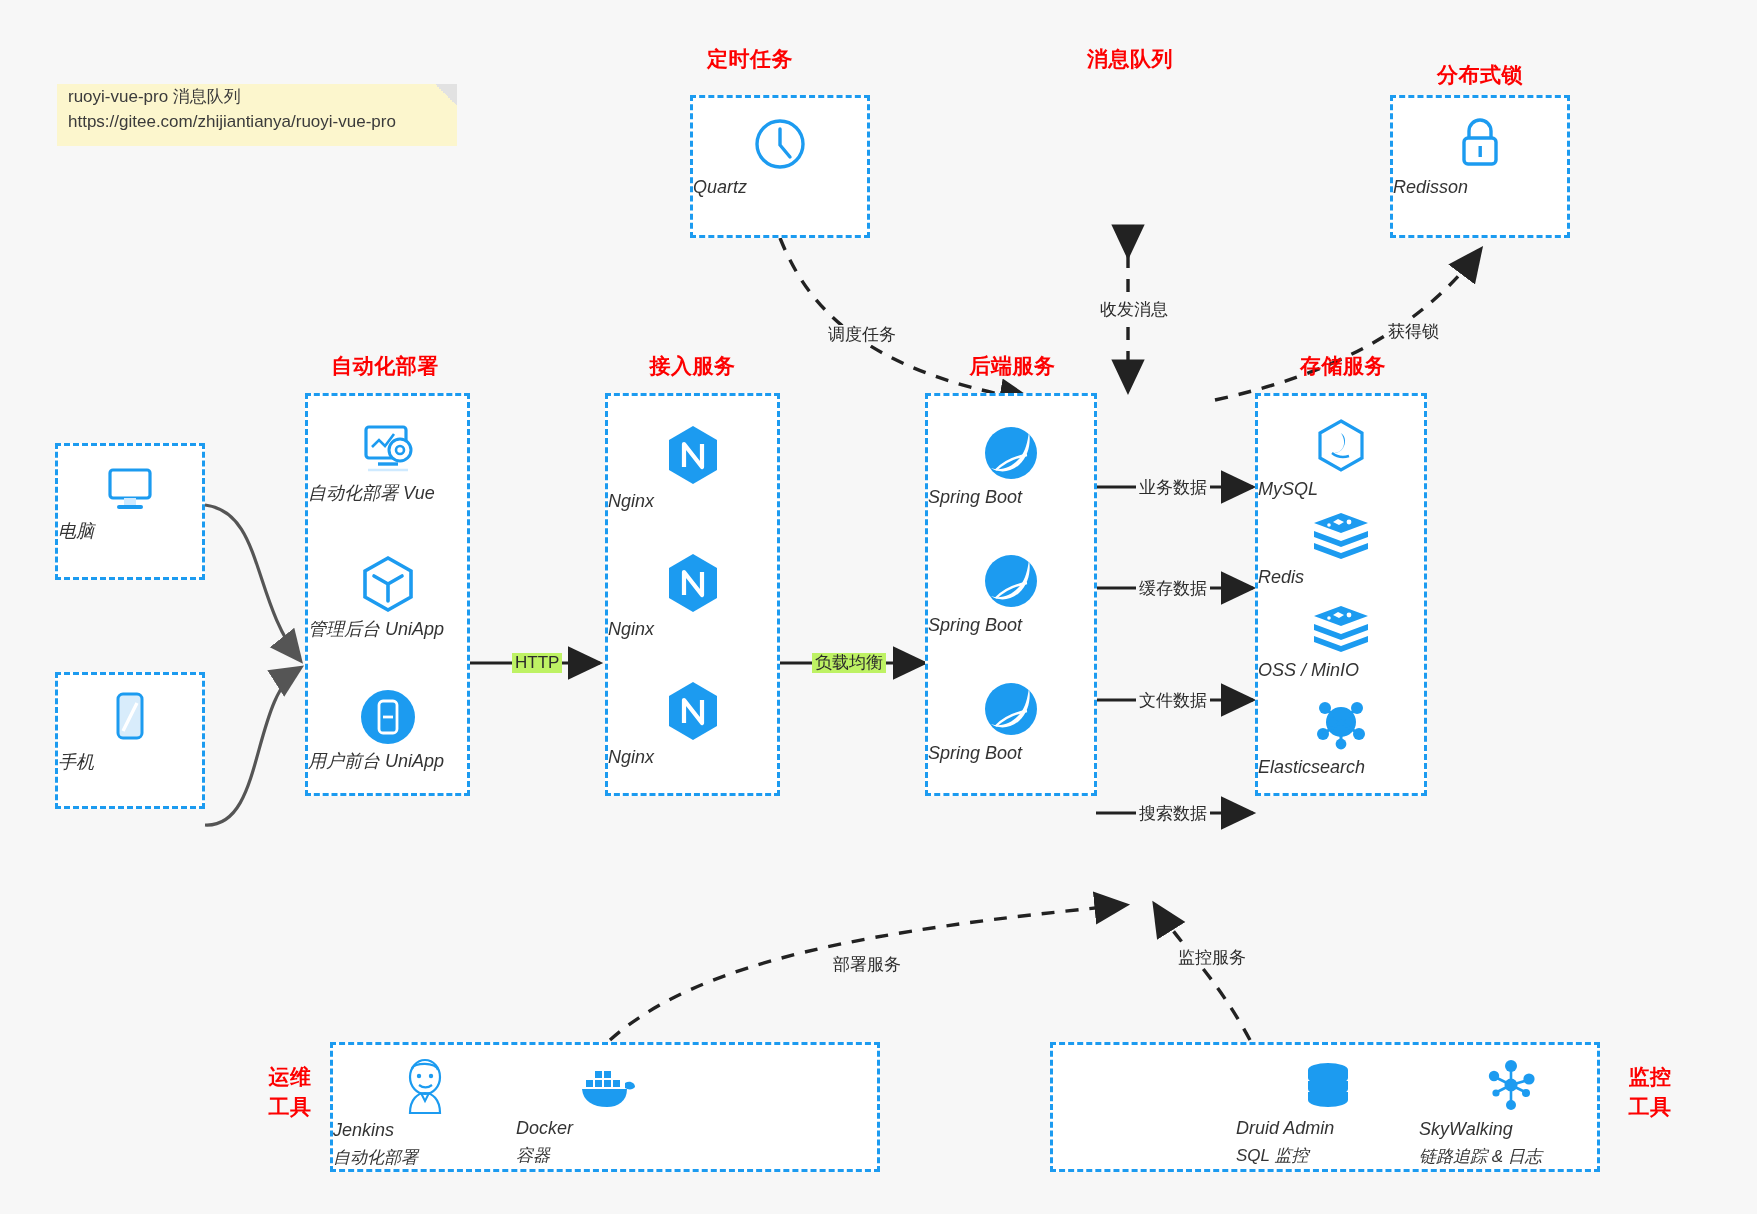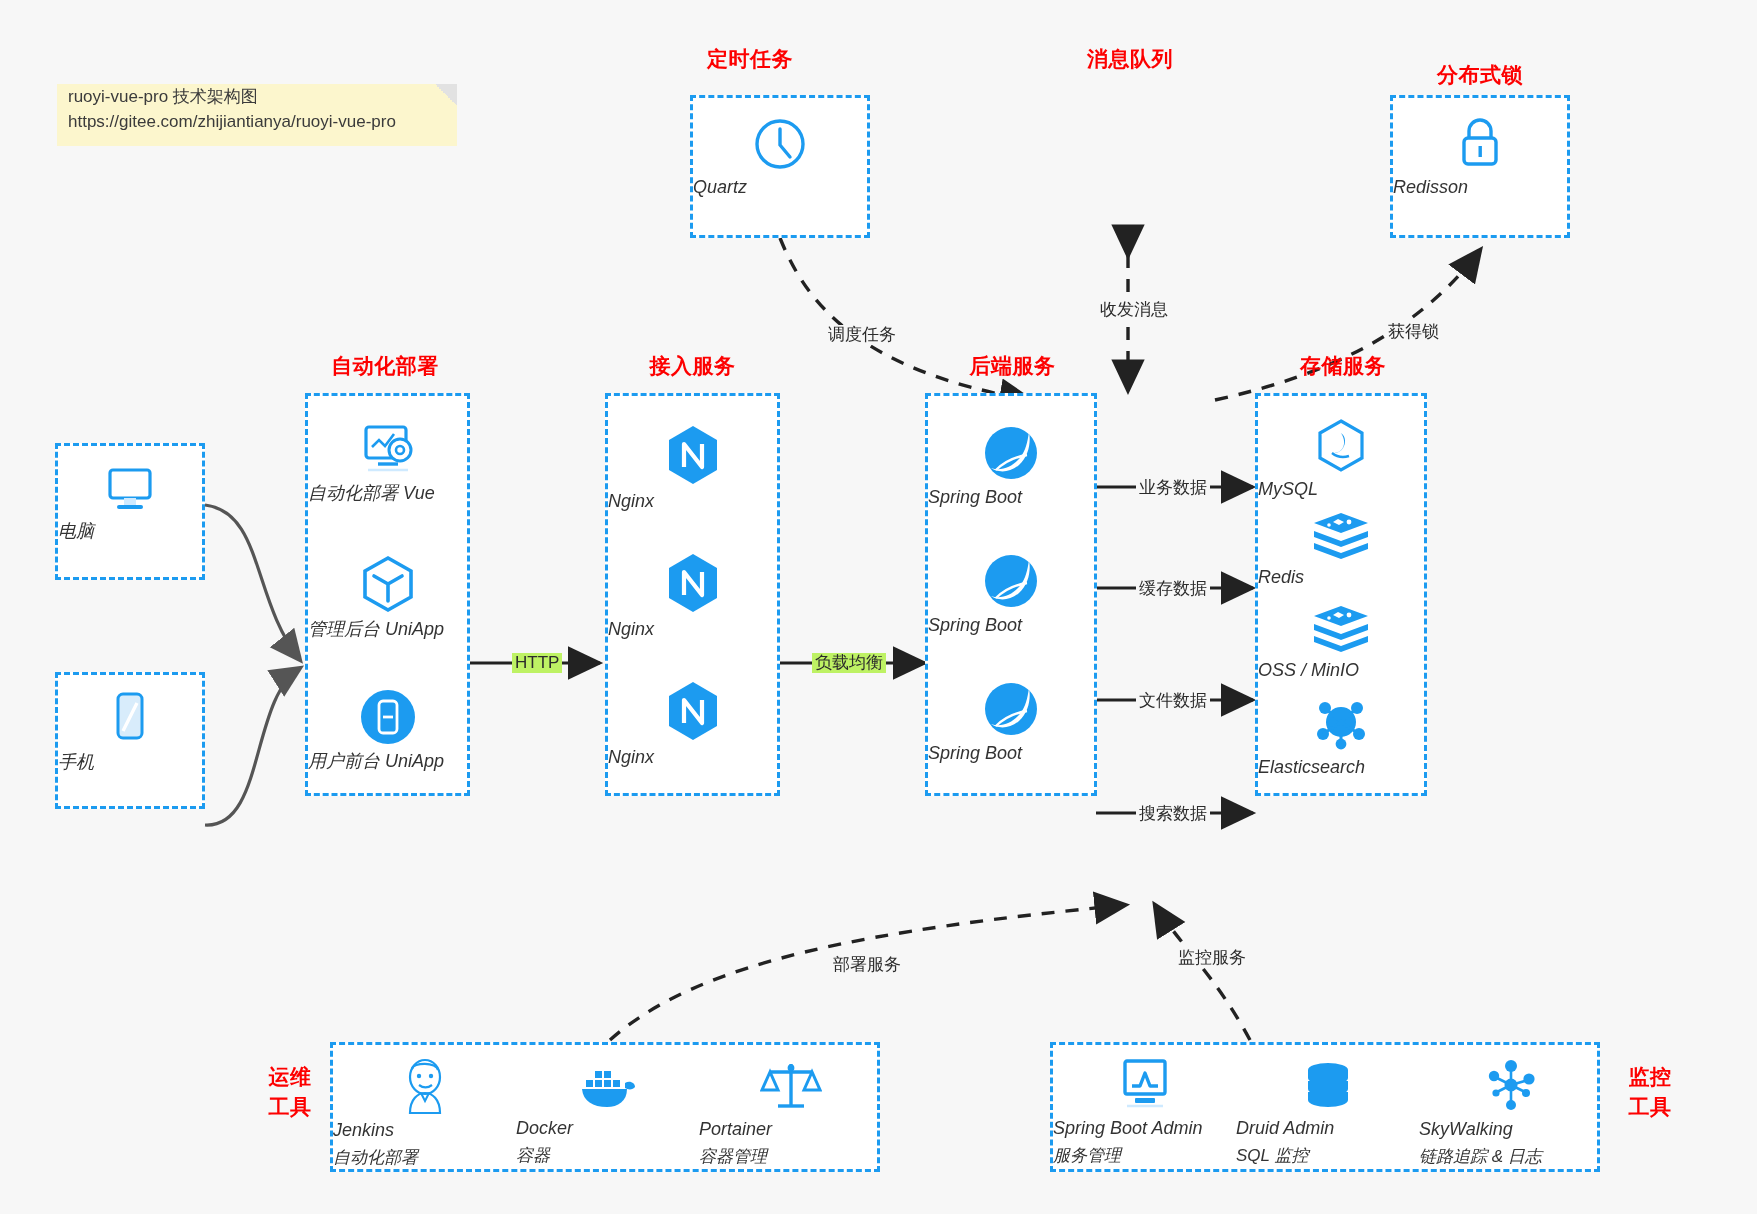--- a/index.html
+++ b/index.html
@@ -97,21 +97,21 @@
 
     <path d="M1215,400 C1330,375 1420,330 1480,250" fill="none" stroke="#222" stroke-width="3.4" stroke-dasharray="13,11" marker-end="url(#arrBlack)"></path>
 
     <path d="M610,1040 C700,960 870,930 1125,905" fill="none" stroke="#222" stroke-width="3.4" stroke-dasharray="13,11" marker-end="url(#arrBlack)"></path>
 
     <path d="M1250,1040 C1215,975 1180,945 1155,905" fill="none" stroke="#222" stroke-width="3.4" stroke-dasharray="13,11" marker-end="url(#arrBlack)"></path>
   </svg>
 
   <div class="note">
     <div class="fold"></div>
-    <div class="ln">ruoyi-vue-pro 技术架构图</div>
+    <div class="ln">ruoyi-vue-pro 消息队列</div>
     <div class="ln">https://gitee.com/zhijiantianya/ruoyi-vue-pro</div>
   </div>
 
   <div class="gtitle" style="left:660px;top:45px;width:180px;">定时任务</div>
   <div class="gtitle" style="left:1040px;top:45px;width:180px;">消息队列</div>
   <div class="gtitle" style="left:1390px;top:45px;width:180px;margin-top:16px;">分布式锁</div>
 
   <div class="dbox" style="left:690px;top:95px;width:180px;height:143px;">
     <div class="node" style="top:18px;">
       <svg class="icon" width="56" height="56" viewBox="0 0 56 56">
@@ -326,45 +326,23 @@
         <rect x="9" y="17" width="7" height="7" fill="#1c9bf0"></rect>
         <rect x="18" y="17" width="7" height="7" fill="#1c9bf0"></rect>
         <rect x="27" y="17" width="7" height="7" fill="#1c9bf0"></rect>
         <rect x="36" y="17" width="7" height="7" fill="#1c9bf0"></rect>
         <path d="M5 26 L50 26 C50 38 41 44 30 44 C16 44 6 38 5 26 Z" fill="#1c9bf0"></path>
         <path d="M48 20 C53 17 58 20 58 24 C56 27 51 27 48 25" fill="#1c9bf0"></path>
       </svg>
       <div class="cap">Docker</div>
       <div class="cap sub">容器</div>
     </div>
-    <div class="node" style="top:13px;left:366px;width:183px;">
-      <svg class="icon" width="62" height="56" viewBox="0 0 62 56">
-        <path d="M31 6 L31 48" stroke="#1c9bf0" stroke-width="3.4"></path>
-        <path d="M10 14 L52 14" stroke="#1c9bf0" stroke-width="3.4"></path>
-        <path d="M10 14 L2 32 L18 32 Z" fill="none" stroke="#1c9bf0" stroke-width="3"></path>
-        <path d="M52 14 L44 32 L60 32 Z" fill="none" stroke="#1c9bf0" stroke-width="3"></path>
-        <path d="M18 48 L44 48" stroke="#1c9bf0" stroke-width="3.4"></path>
-        <circle cx="31" cy="10" r="3.4" fill="#1c9bf0"></circle>
-      </svg>
-      <div class="cap">Portainer</div>
-      <div class="cap sub">容器管理</div>
-    </div>
   </div>
 
   <div class="dbox" style="left:1050px;top:1042px;width:550px;height:130px;">
-    <div class="node" style="top:12px;left:0;width:183px;">
-      <svg class="icon" width="62" height="56" viewBox="0 0 62 56">
-        <rect x="11" y="4" width="40" height="33" rx="2" fill="none" stroke="#1c9bf0" stroke-width="3.4"></rect>
-        <path d="M18 29 L26 29 L31 16 L36 29 L44 29" fill="none" stroke="#1c9bf0" stroke-width="3.4" stroke-linejoin="round"></path>
-        <rect x="21" y="41" width="20" height="5" rx="1" fill="#1c9bf0"></rect>
-        <path d="M13 49 L49 49" stroke="#cfeaff" stroke-width="2.6"></path>
-      </svg>
-      <div class="cap">Spring Boot Admin</div>
-      <div class="cap sub">服务管理</div>
-    </div>
     <div class="node" style="top:16px;left:183px;width:183px;">
       <svg class="icon" width="56" height="52" viewBox="0 0 56 52">
         <ellipse cx="28" cy="9" rx="20" ry="7" fill="#1c9bf0"></ellipse>
         <path d="M8 9 L8 17 C8 21 17 24 28 24 C39 24 48 21 48 17 L48 9" fill="#1c9bf0"></path>
         <path d="M8 20 L8 28 C8 32 17 35 28 35 C39 35 48 32 48 28 L48 20" fill="#1c9bf0"></path>
         <path d="M8 31 L8 39 C8 43 17 46 28 46 C39 46 48 43 48 39 L48 31" fill="#1c9bf0"></path>
       </svg>
       <div class="cap">Druid Admin</div>
       <div class="cap sub">SQL 监控</div>
     </div>

